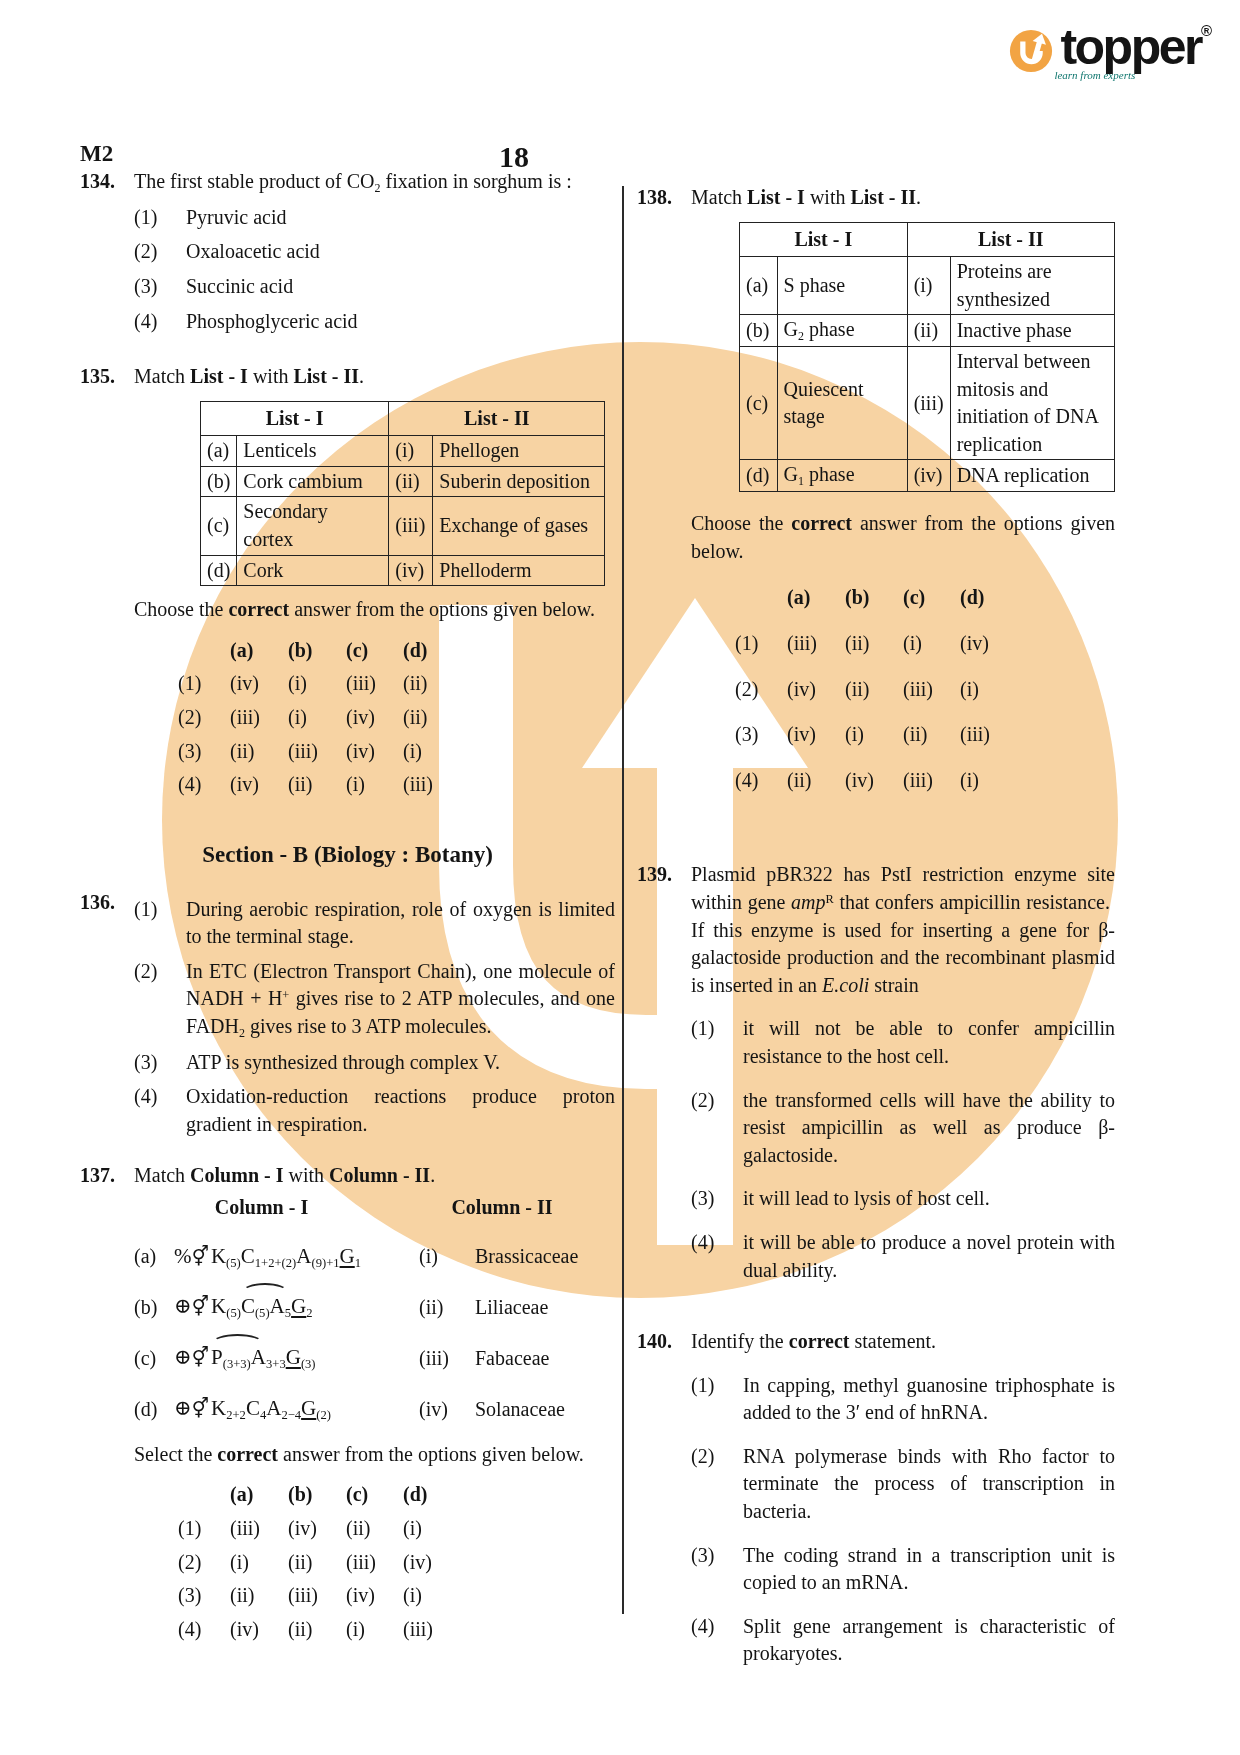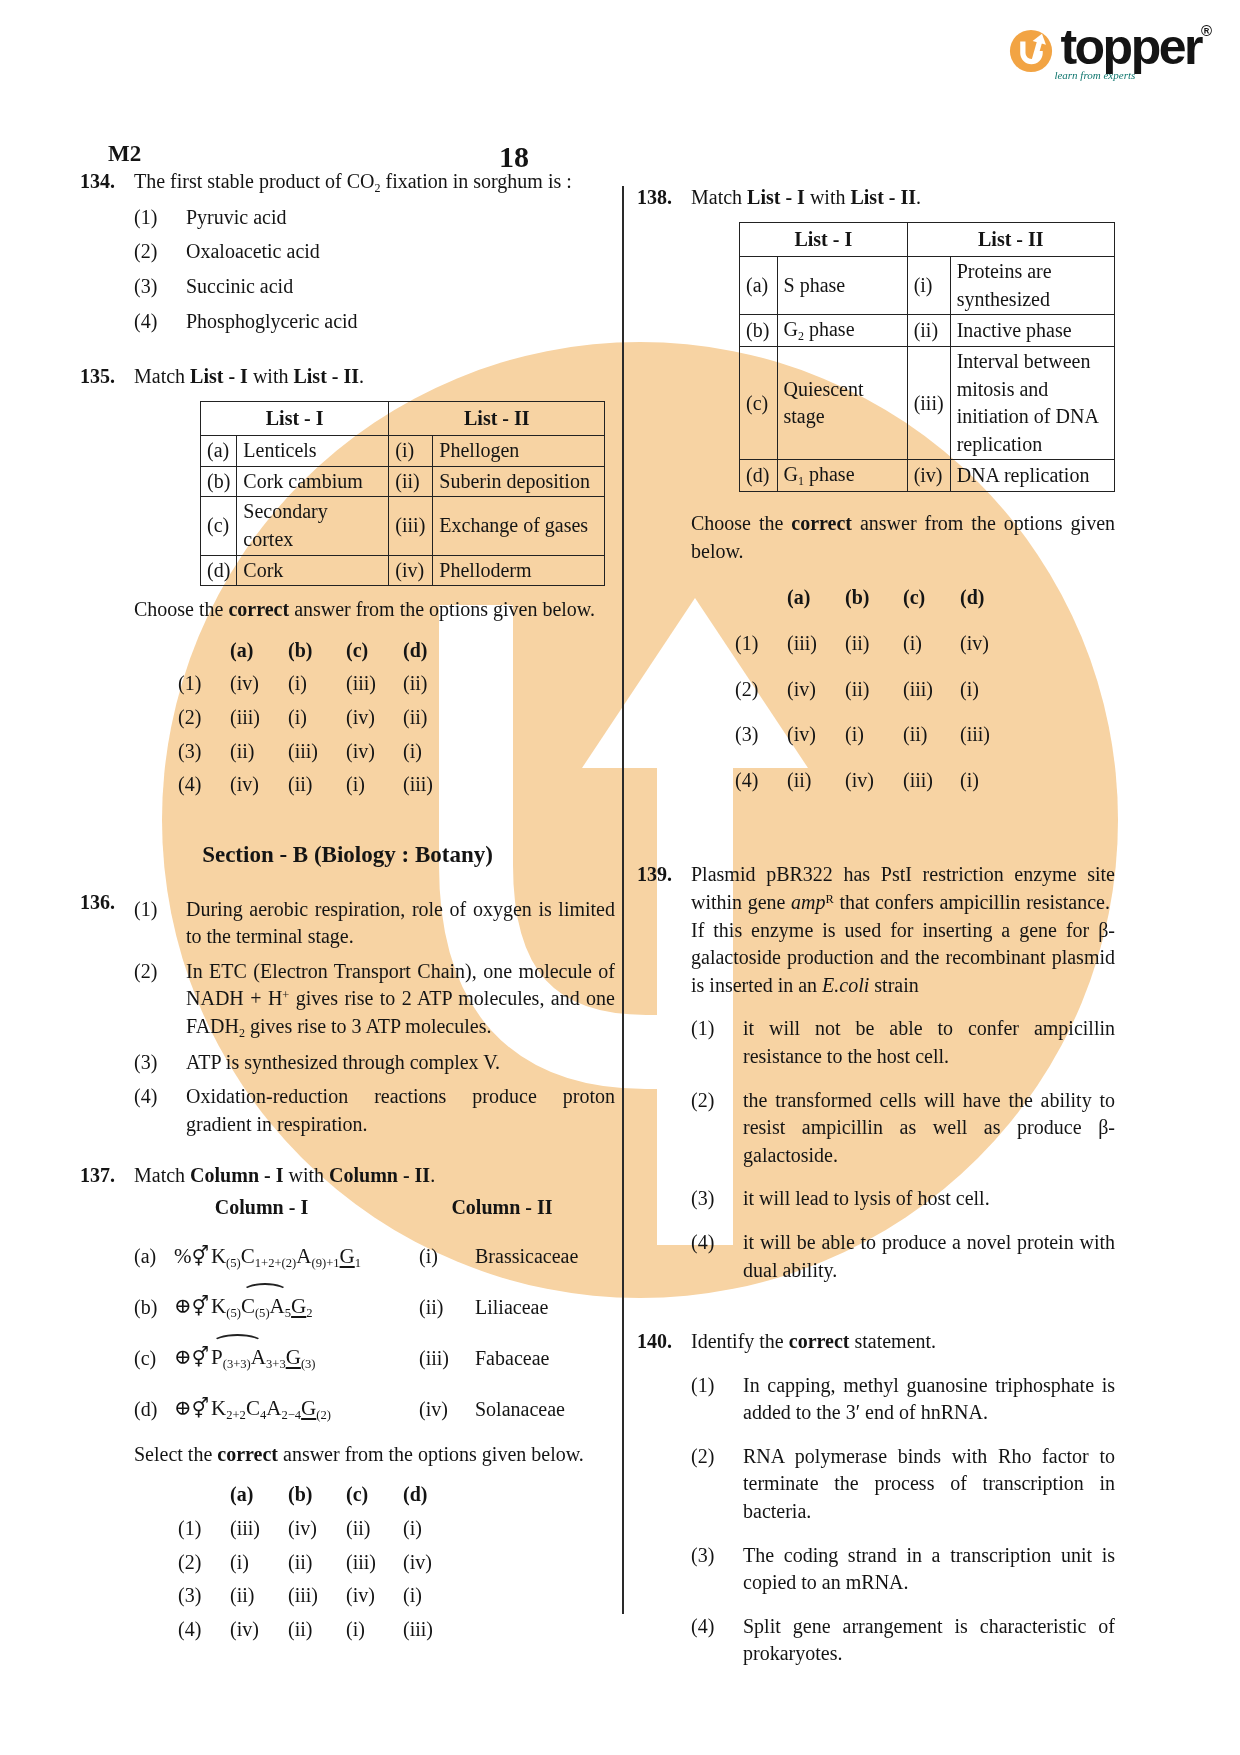--- a/index.html
+++ b/index.html
@@ -9,21 +9,21 @@
   
   .wm{position:absolute;left:130px;top:310px;z-index:0;}
   
   .logo{position:absolute;top:22px;right:28px;display:flex;align-items:flex-start;z-index:2;}
   .logo-circle{margin-top:6px;}
   .logo-word{font-family:"Liberation Sans","DejaVu Sans",sans-serif;font-weight:bold;
              font-size:50px;letter-spacing:-2.5px;line-height:1;margin-left:6px;}
   .logo-reg{font-size:15px;vertical-align:28px;letter-spacing:0;}
   .logo-tag{font-style:italic;color:#0f766e;font-size:11px;margin-top:-4px;
             font-family:"Liberation Serif",serif;}
-  .hdr-code{position:absolute;left:80px;top:138px;font-weight:bold;font-size:23px;z-index:2;margin-left:28px;}
+  .hdr-code{position:absolute;left:80px;top:138px;font-weight:bold;font-size:23px;z-index:2;}
   .hdr-page{position:absolute;left:0;top:136px;width:1028px;text-align:center;font-weight:bold;
             font-size:30px;z-index:2;}
   .divider{position:absolute;left:622px;top:186px;width:2px;height:1428px;background:#2a2a2a;z-index:1;}
   
   .col{position:absolute;z-index:2;}
   .col-left{left:80px;top:168px;width:535px;}
   .col-right{left:637px;top:184px;width:478px;}
   
   .q{display:flex;align-items:flex-start;}
   .qn{width:54px;flex:none;font-weight:bold;}

